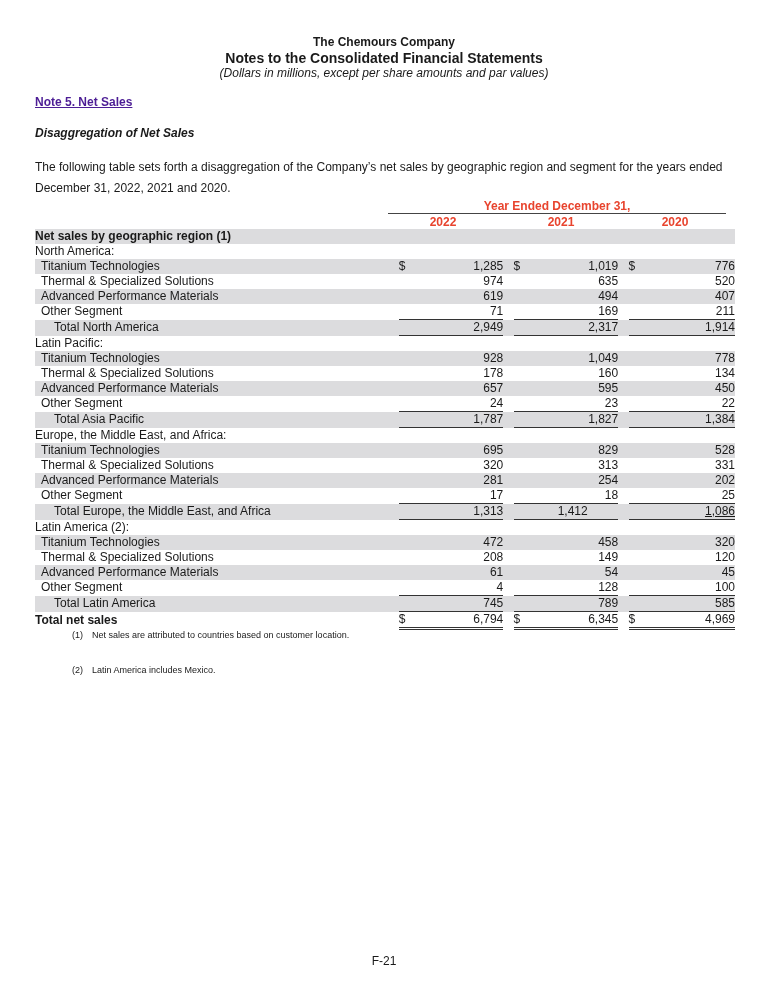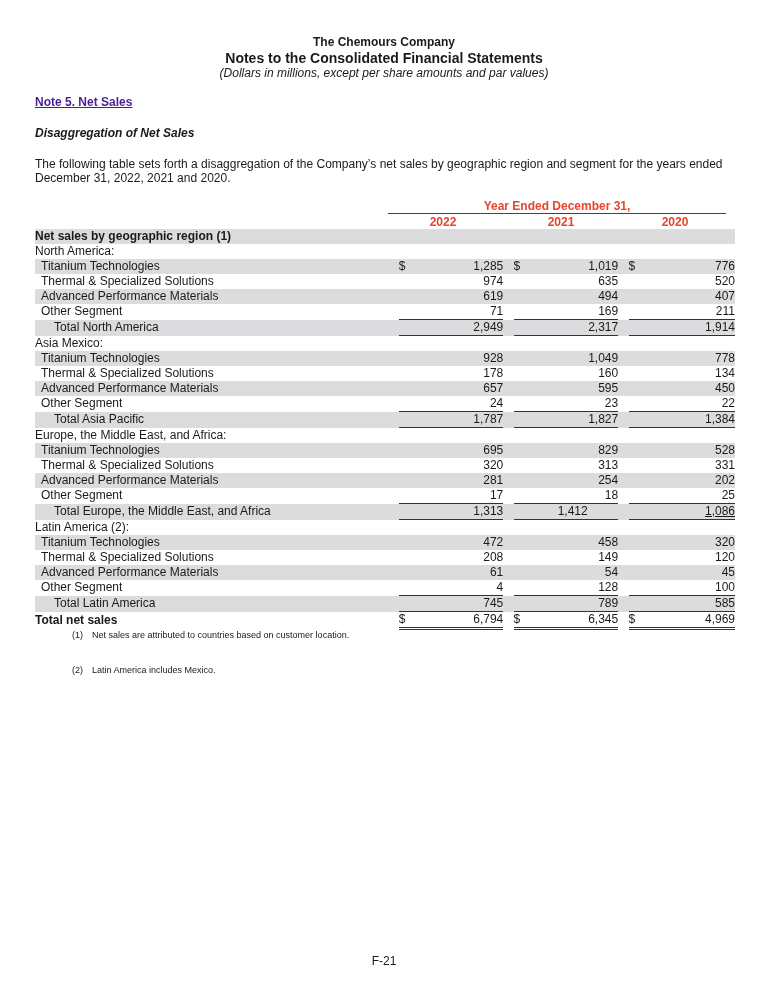--- a/index.html
+++ b/index.html
@@ -3,21 +3,21 @@
 <meta charset="utf-8">
 <style>
   html, body { margin:0; padding:0; background:#fff; }
   body { width:768px; height:1000px; position:relative; font-family:"Liberation Sans", sans-serif; color:#1a1a1a; font-size:12px; }
   .hdr { position:absolute; left:0; width:768px; text-align:center; }
   .h1 { top:35px; font-weight:bold; font-size:12px; }
   .h2 { top:50px; font-weight:bold; font-size:14px; }
   .h3 { top:66px; font-style:italic; font-size:12px; }
   .note { position:absolute; left:35px; top:95px; color:#4c1d95; font-weight:bold; text-decoration:underline; font-size:12px; }
   .sub { position:absolute; left:35px; top:126px; font-weight:bold; font-style:italic; font-size:12px; }
-  .intro { position:absolute; left:35px; top:157px; width:700px; line-height:14px; font-size:12px; }
+  .intro { position:absolute; left:35px; top:157px; width:700px; line-height:21px; font-size:12px; }
   .yearhdr { position:absolute; top:199px; left:388px; width:338px; text-align:center; color:#e8442e; font-weight:bold; font-size:12px; border-bottom:1px solid #444; line-height:14px; }
   .colhdr { position:absolute; top:215px; color:#e8442e; font-weight:bold; text-align:center; font-size:12px; border-bottom:1px solid #444; line-height:14px; }
   table { position:absolute; left:35px; top:229px; border-collapse:collapse; width:700px; font-size:12px; }
   td { padding:0; height:15px; line-height:15px; white-space:nowrap; }
   tr.shade td.s { background:#dcdcde; }
   td.lbl { width:353px;margin-top:29px; }
   td.dol { width:14px; padding-left:0; }
   td.num { text-align:right; padding-right:0; }
   td.n1 { width:95px; }
   td.n2 { width:95px; }
@@ -121,21 +121,21 @@
         <td class="s dol ul" style="border-bottom: 1px solid rgb(51, 51, 51);"></td>
         <td class="s num n1 ul" style="border-bottom: 1px solid rgb(51, 51, 51);">2,949</td>
         <td class="s sp"></td>
         <td class="s dol ul" style="border-bottom: 1px solid rgb(51, 51, 51);"></td>
         <td class="s num n2 ul" style="border-bottom: 1px solid rgb(51, 51, 51);">2,317</td>
         <td class="s sp"></td>
         <td class="s dol ul" style="border-bottom: 1px solid rgb(51, 51, 51);"></td>
         <td class="s num n3 ul" style="border-bottom: 1px solid rgb(51, 51, 51);">1,914</td>
       </tr>
       <tr>
-        <td class="s lbl ">Asia Mexico:</td>
+        <td class="s lbl ">Latin Pacific:</td>
         <td class="s dol"></td>
         <td class="s num n1"></td>
         <td class="s sp"></td>
         <td class="s dol"></td>
         <td class="s num n2"></td>
         <td class="s sp"></td>
         <td class="s dol"></td>
         <td class="s num n3"></td>
       </tr>
       <tr class="shade">

